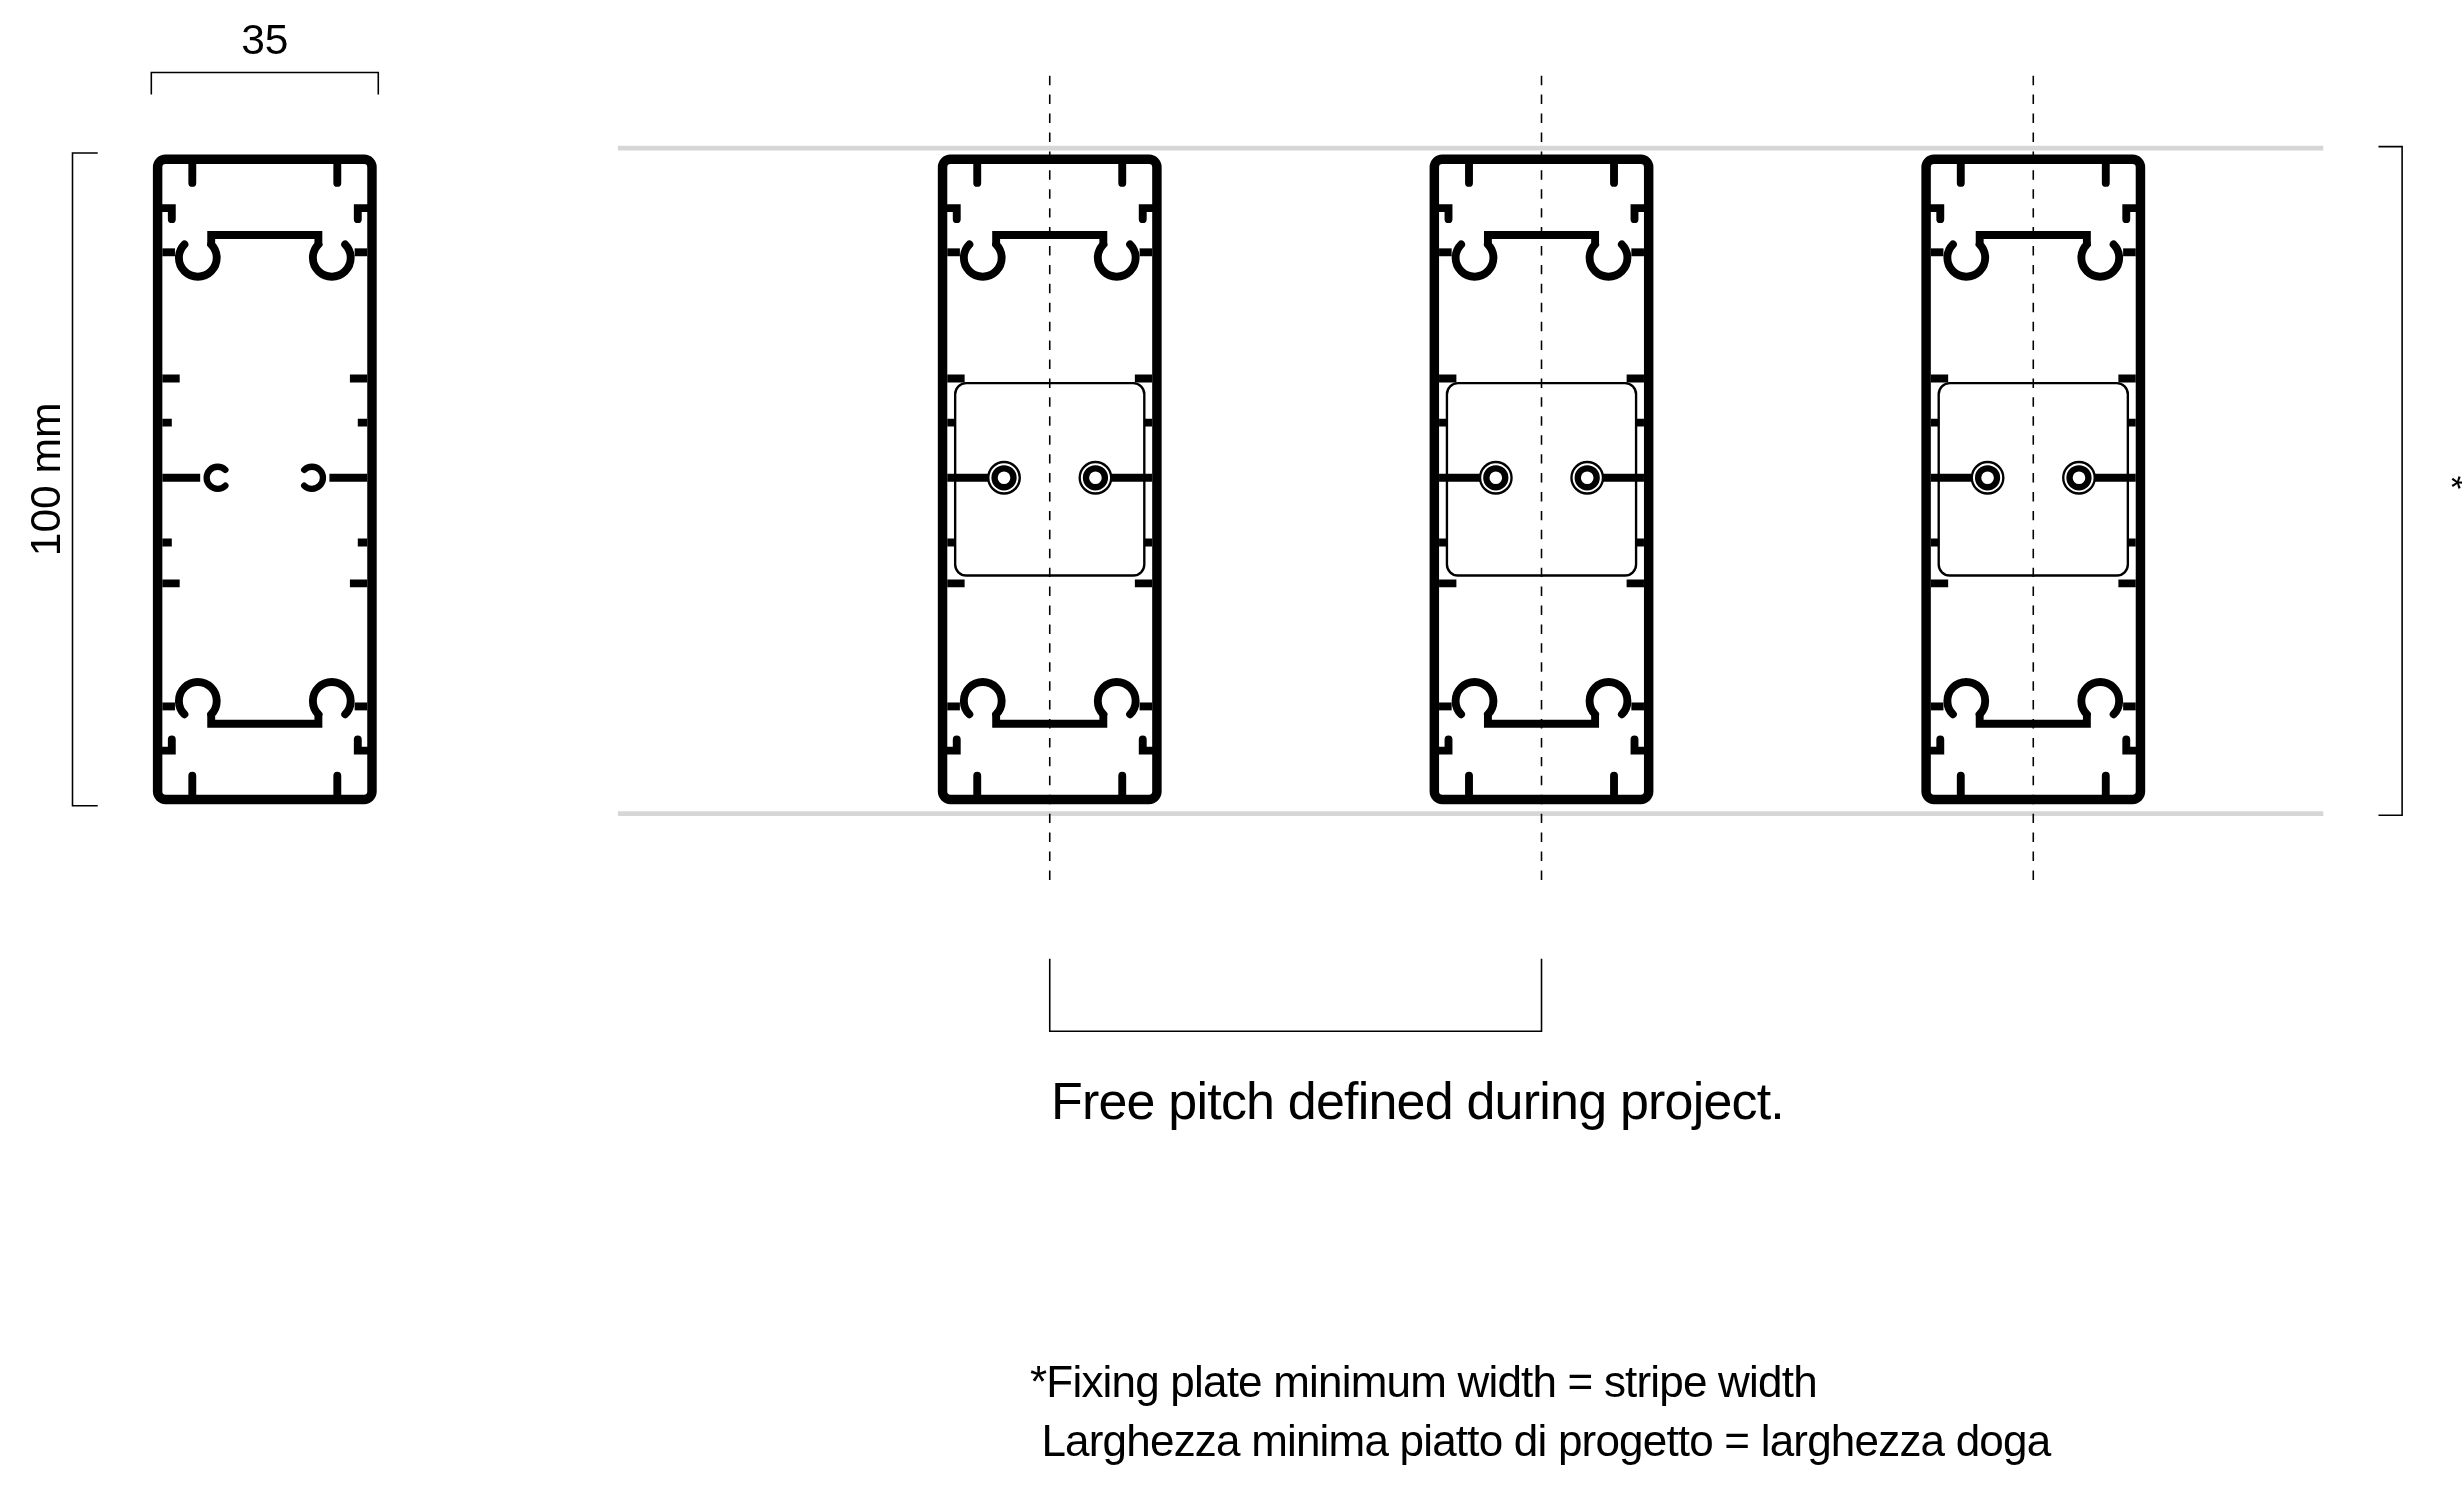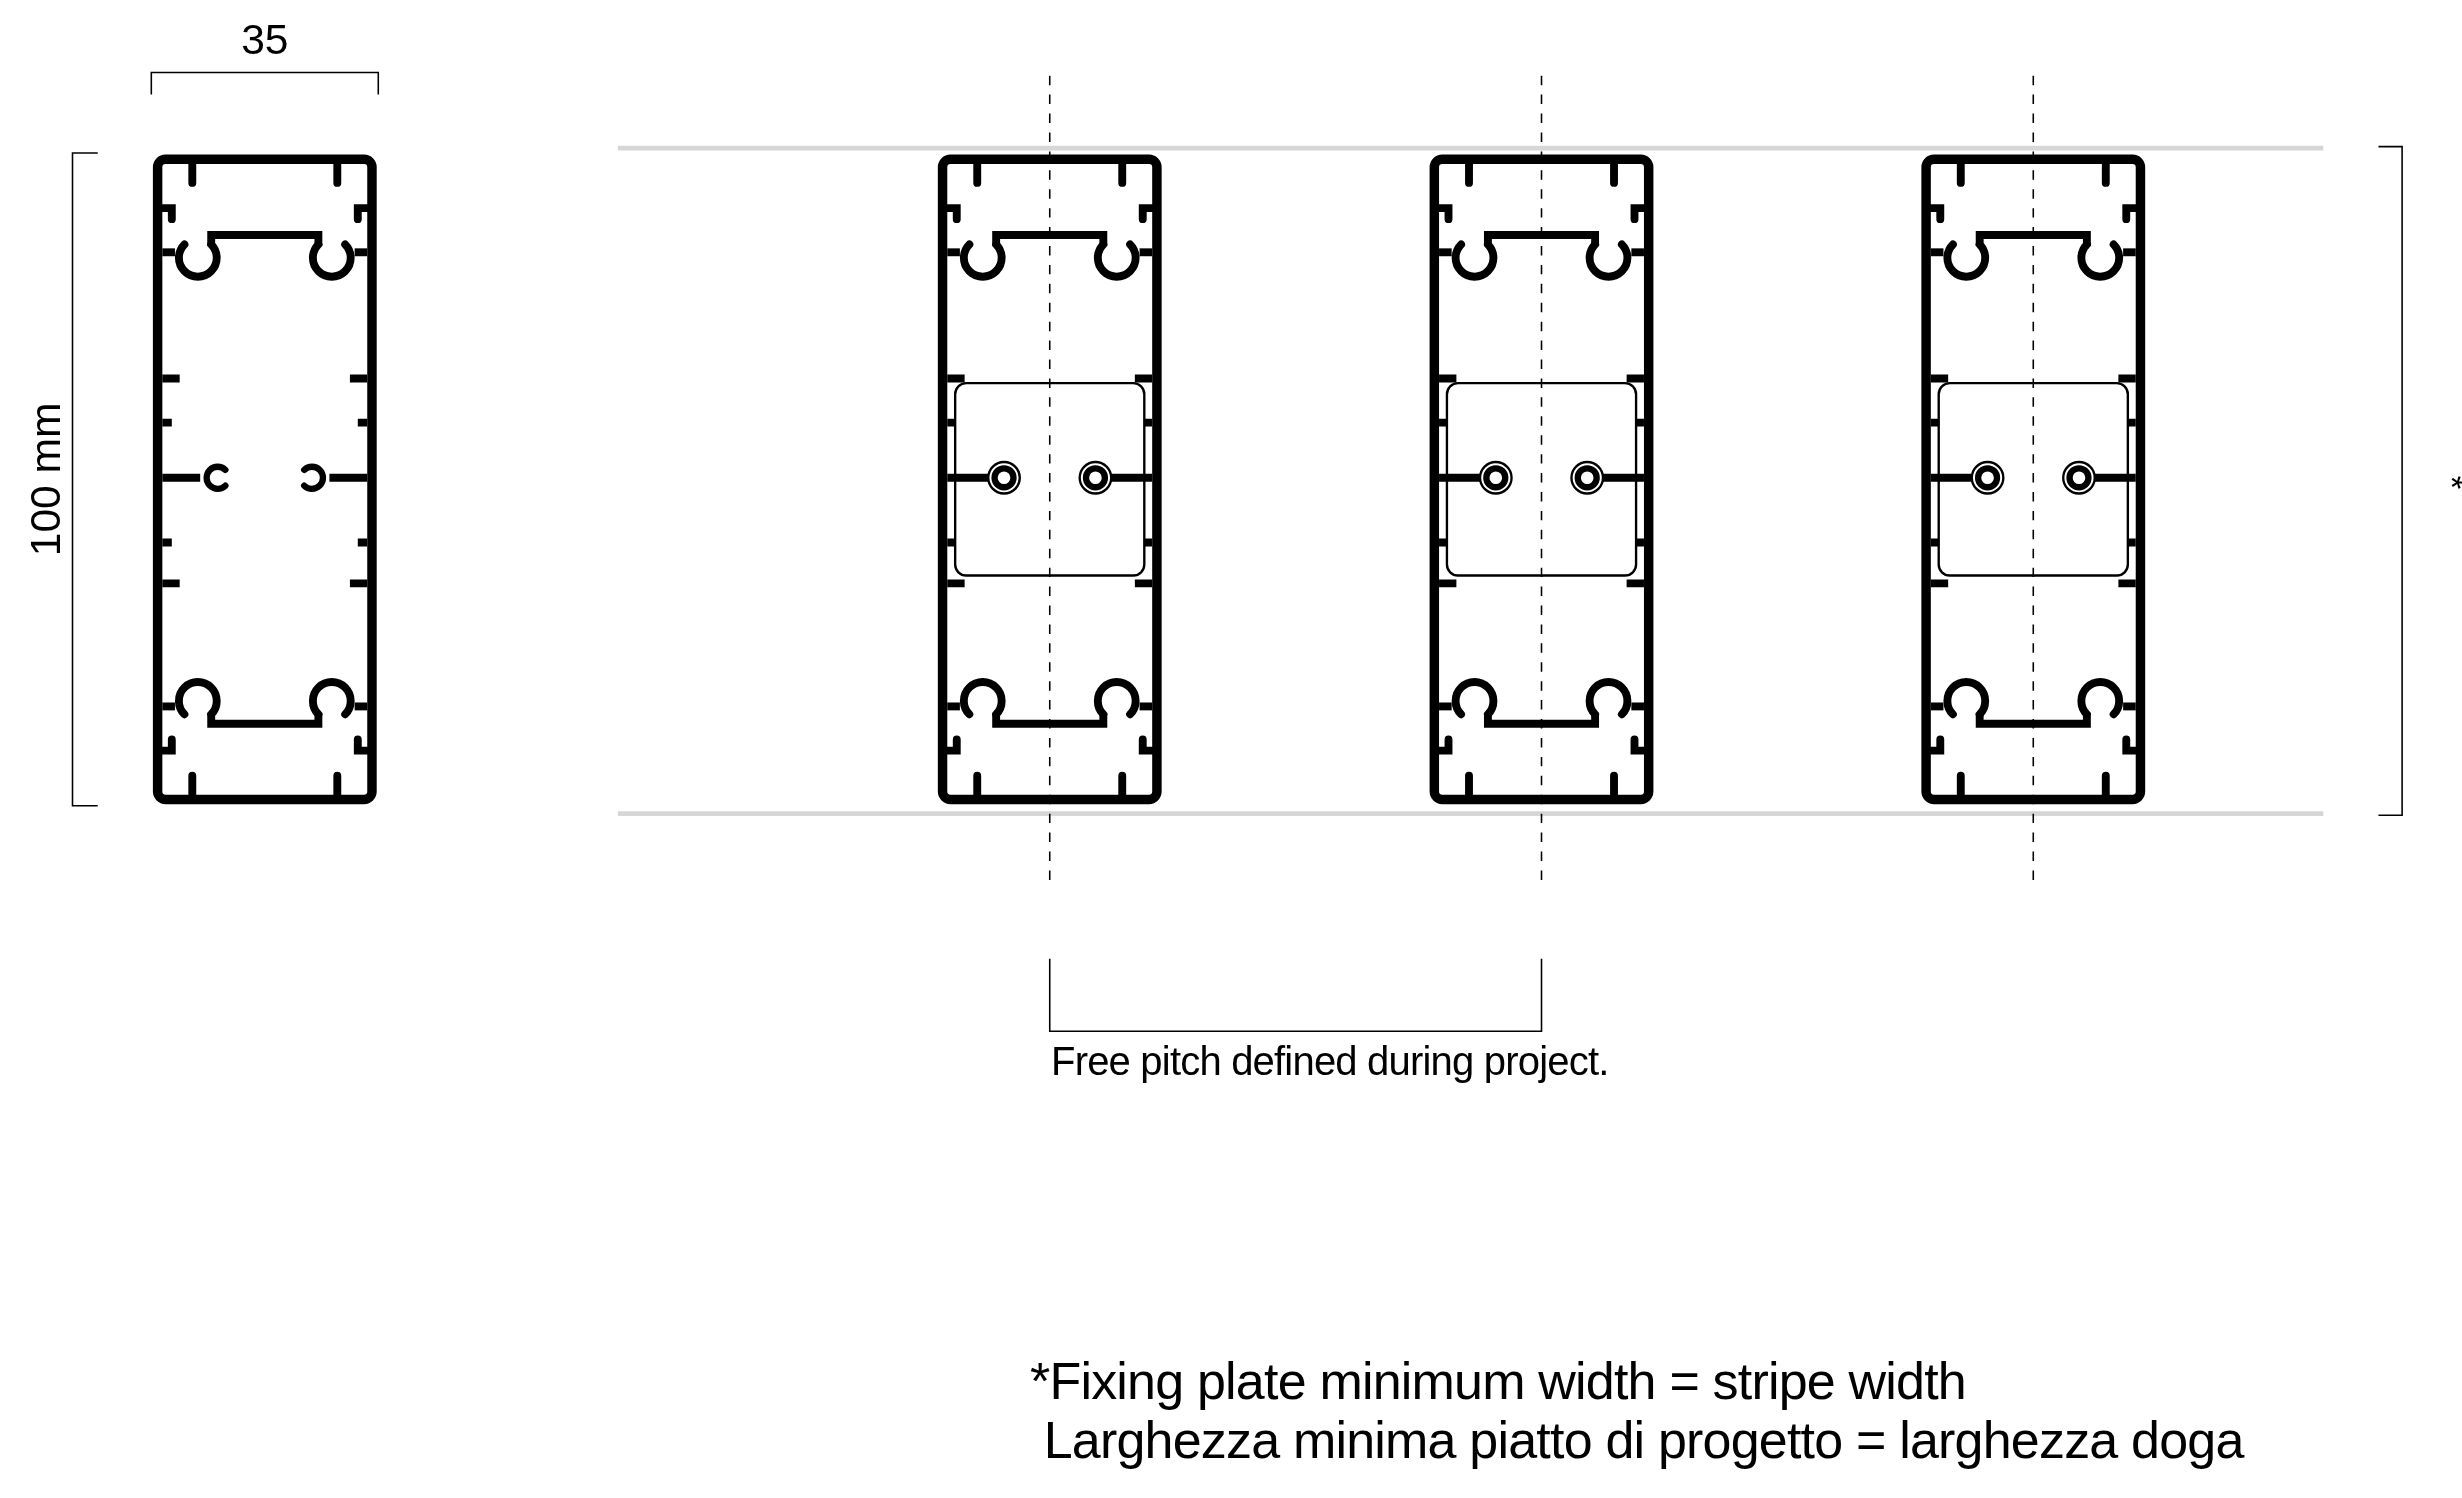--- a/index.html
+++ b/index.html
@@ -1,21 +1,21 @@
 <!DOCTYPE html>
 <html style="font-size:13px"><head>
 <meta charset="utf-8">
 <style>
   html, body { margin:0; padding:0; background:#ffffff; }
   body { width:2462px; height:1498px; overflow:hidden; position:relative; font-family:"Liberation Sans", sans-serif; }
   #drawing { position:absolute; left:0; top:0; width:2462px; height:1498px; }
   .txt { font-family:"Liberation Sans", sans-serif; fill:#000; }
-  .notes { position:absolute; left:1051px; top:1032px; font-family:"Liberation Sans", sans-serif; font-size:40px; line-height:59px; color:#000; letter-spacing:-0.8px; }
+  .notes { position:absolute; left:1051px; top:1072px; font-family:"Liberation Sans", sans-serif; font-size:52px; line-height:59px; color:#000; letter-spacing:-0.8px; }
   .notes div { white-space:nowrap; }
-  .foot { position:absolute; left:1030px; top:1352px; font-family:"Liberation Sans", sans-serif; font-size:52px; line-height:59px; color:#000; letter-spacing:-0.8px; }
+  .foot { position:absolute; left:1030px; top:1352px; font-family:"Liberation Sans", sans-serif; font-size:44px; line-height:59px; color:#000; letter-spacing:-0.8px; }
   .foot div { white-space:nowrap; }
 </style>
 </head>
 <body>
 
 <svg id="drawing" viewBox="0 0 1562 950" preserveAspectRatio="none" xmlns="http://www.w3.org/2000/svg">
   <defs>
 
     <g id="profile-base">
       <rect x="3" y="3" width="136" height="406" rx="5" fill="none" stroke="#000" stroke-width="6"></rect>

